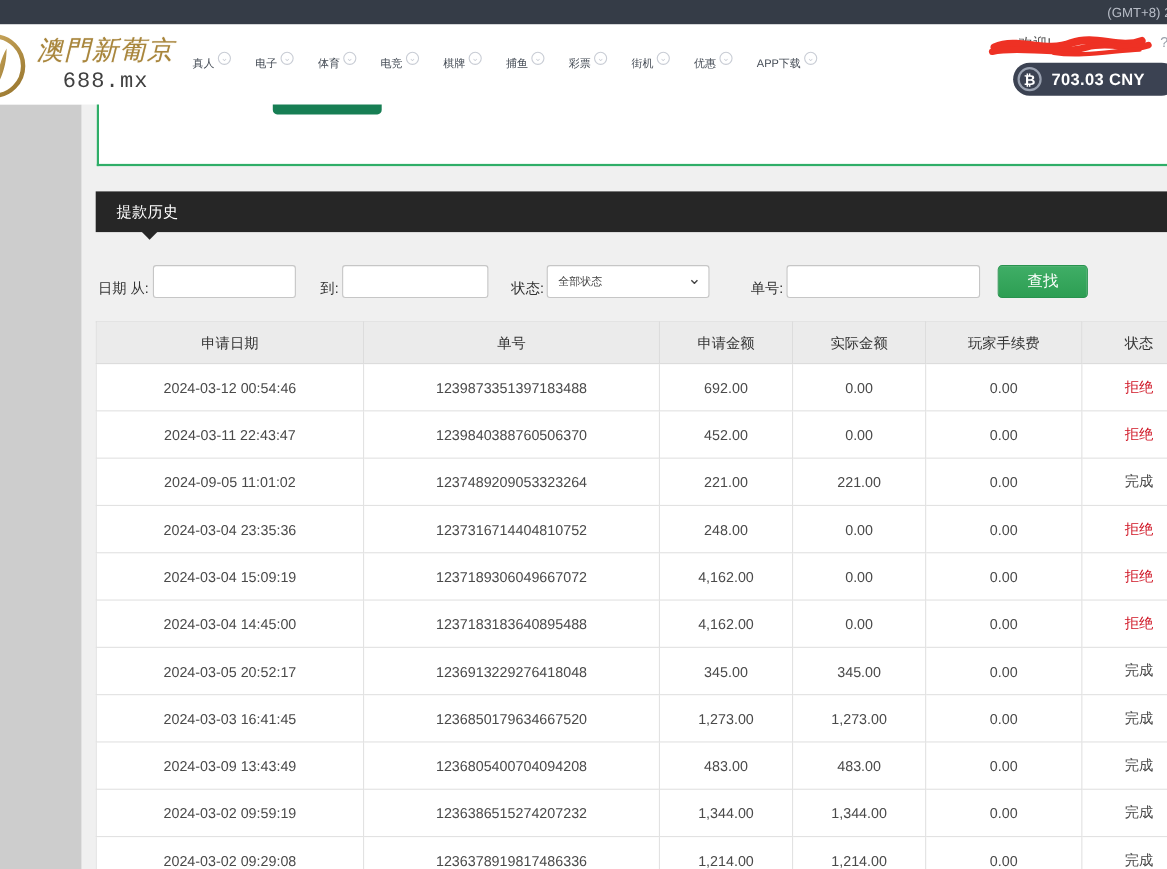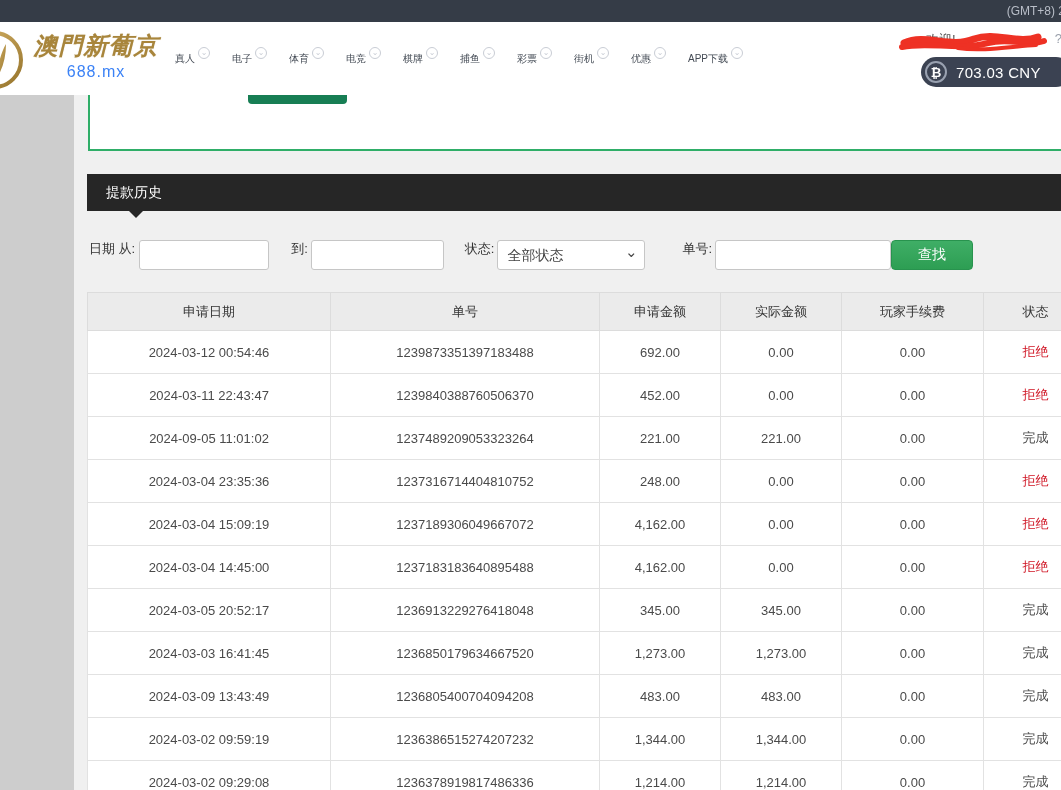--- a/index.html
+++ b/index.html
@@ -11,76 +11,76 @@
   }
 
   
   .topbar { position:absolute; top:0; left:0; width:1061px; height:22px; background:#353c47; z-index:6; }
   .gmt { position:absolute; right:-4px; top:4px; color:#b9bec8; font-size:12px; white-space:nowrap; }
 
   
   .navbar { position:absolute; top:22px; left:0; width:1061px; height:73px; background:#fff; z-index:5; }
   .emblem { position:absolute; left:-30px; top:6px; width:62px; height:64px; }
   .brand-block { position:absolute; left:33px; top:8px; width:126px; text-align:center; }
-  .brand-name { font-family:"DejaVu Serif","Liberation Serif",serif; font-style:italic; font-weight:bold;
+  .brand-name { font-family:"DejaVu Serif","Liberation Serif",serif; font-style:italic; font-weight:normal;
                 font-size:24px; letter-spacing:1px; color:#a8853b; white-space:nowrap;
                 text-shadow:0 0 1px rgba(168,133,59,.4); }
-  .brand-domain { font-size:16px; color:#3b82f6; margin-top:1px; letter-spacing:1px; }
+  .brand-domain { font-size:20px; color:#404040; margin-top:1px; letter-spacing:1px;font-family:Liberation Mono, monospace; }
 
   .nav-menu { position:absolute; left:175px; top:0; height:73px; display:flex; align-items:center; gap:22px; }
   .nav-item { display:flex; align-items:flex-start; cursor:pointer; }
   .nav-item > .nav-label { font-size:10px; color:#434a54; line-height:20px; white-space:nowrap; }
   .nav-badge { width:12px; height:12px; margin-left:3px; margin-top:-2px; border-radius:50%;
                border:1px solid #c9cdd5; color:#c9cdd5; font-size:8px; line-height:9px; text-align:center; }
 
   
   .welcome { position:absolute; left:898px; top:30px; width:166px; height:22px; z-index:6; }
   .welcome-text { position:absolute; left:28px; top:1px; font-size:13px; color:#555; }
   .scribble { position:absolute; left:0; top:-3px; }
   .help-glyph { position:absolute; right:2px; top:1px; font-size:13px; color:#9aa0ab; }
 
   
   .balance-pill { position:absolute; left:921px; top:57px; width:150px; height:30px; background:#3b4252;
                   border-radius:16px; display:flex; align-items:center; z-index:6; cursor:pointer; }
   .btc-icon { width:22px; height:22px; margin-left:4px; border-radius:50%; border:2px solid #99a1b0;
               color:#fff; font-size:13px; font-weight:bold; display:flex; align-items:center; justify-content:center; }
-  .balance-text { margin-left:9px; color:#fff; font-size:15px; font-weight:normal; letter-spacing:.3px; }
+  .balance-text { margin-left:9px; color:#fff; font-size:15px; font-weight:bold; letter-spacing:.3px; }
 
   
   .left-strip { position:absolute; left:0; top:95px; width:74px; height:695px; background:#cdcdcd; }
 
   
   .form-box { position:absolute; left:88px; top:93px; width:999px; height:58px; background:#fff;
               border-left:2px solid #2fae68; border-bottom:2px solid #2fae68; z-index:1; }
   .form-submit-btn { position:absolute; left:158px; top:-4px; width:99px; height:15px; background:#177e54;
                      border:none; border-radius:4px; cursor:pointer; }
 
   
   .section-bar { position:absolute; left:87px; top:174px; width:974px; height:37px; background:#262626; }
   .section-title { color:#fff; font-size:14px; line-height:37px; padding-left:19px; }
   .section-pointer { position:absolute; left:42px; bottom:-7px; width:0; height:0;
                      border-left:7px solid transparent; border-right:7px solid transparent; border-top:7px solid #262626; }
 
   
-  .filter-bar { position:absolute; left:89px; top:240px; height:31px; display:flex; align-items:flex-start;
+  .filter-bar { position:absolute; left:89px; top:240px; height:31px; display:flex; align-items:flex-end;
                 font-size:13px; color:#333; }
   .filter-bar label { white-space:nowrap; }
   .f-input { height:30px; border:1px solid #c6c6c6; border-radius:3px; background:#fff; margin-left:4px;
              padding:0 6px; font-size:13px; color:#333; }
   .inp-from { width:130px; }
   .inp-to   { width:133px; margin-left:3px; }
   .inp-order{ width:176px; margin-left:3px; }
   .lbl-to     { margin-left:22px; }
   .lbl-status { margin-left:21px; }
   .lbl-order  { margin-left:37px; }
   .select-wrap { position:relative; margin-left:3px; }
   .status-select { width:148px; height:30px; border:1px solid #c6c6c6; border-radius:3px; background:#fff;
-                   font-size:14px; color:#444; padding:0 22px 0 9px; appearance:none; -webkit-appearance:none; }
+                   font-size:10px; color:#444; padding:0 22px 0 9px; appearance:none; -webkit-appearance:none; }
   .select-chevron { position:absolute; right:8px; top:3px; font-size:15px; color:#444; pointer-events:none; }
-  .search-btn { width:82px; height:30px; border:1px solid #28934e; border-radius:4px;
+  .search-btn { margin-left:16px; width:82px; height:30px; border:1px solid #28934e; border-radius:4px;
                 background:linear-gradient(#3fae66,#2d9e53); color:#fff; font-size:14px; cursor:pointer; }
 
   
   .data-table { position:absolute; left:87px; top:292px; width:1000px; border-collapse:collapse; background:#fff;
                 font-size:13px; color:#4a4a4a; table-layout:fixed; }
   .data-table th { height:38px; background:#ebebeb; border:1px solid #dcdcdc; font-weight:normal;
                    color:#333; font-size:13px; text-align:center; }
   .data-table td { height:43px; border:1px solid #e2e2e2; text-align:center; }
   td.status-rejected { color:#cf1322; }
   td.status-completed { color:#4a4a4a; }

